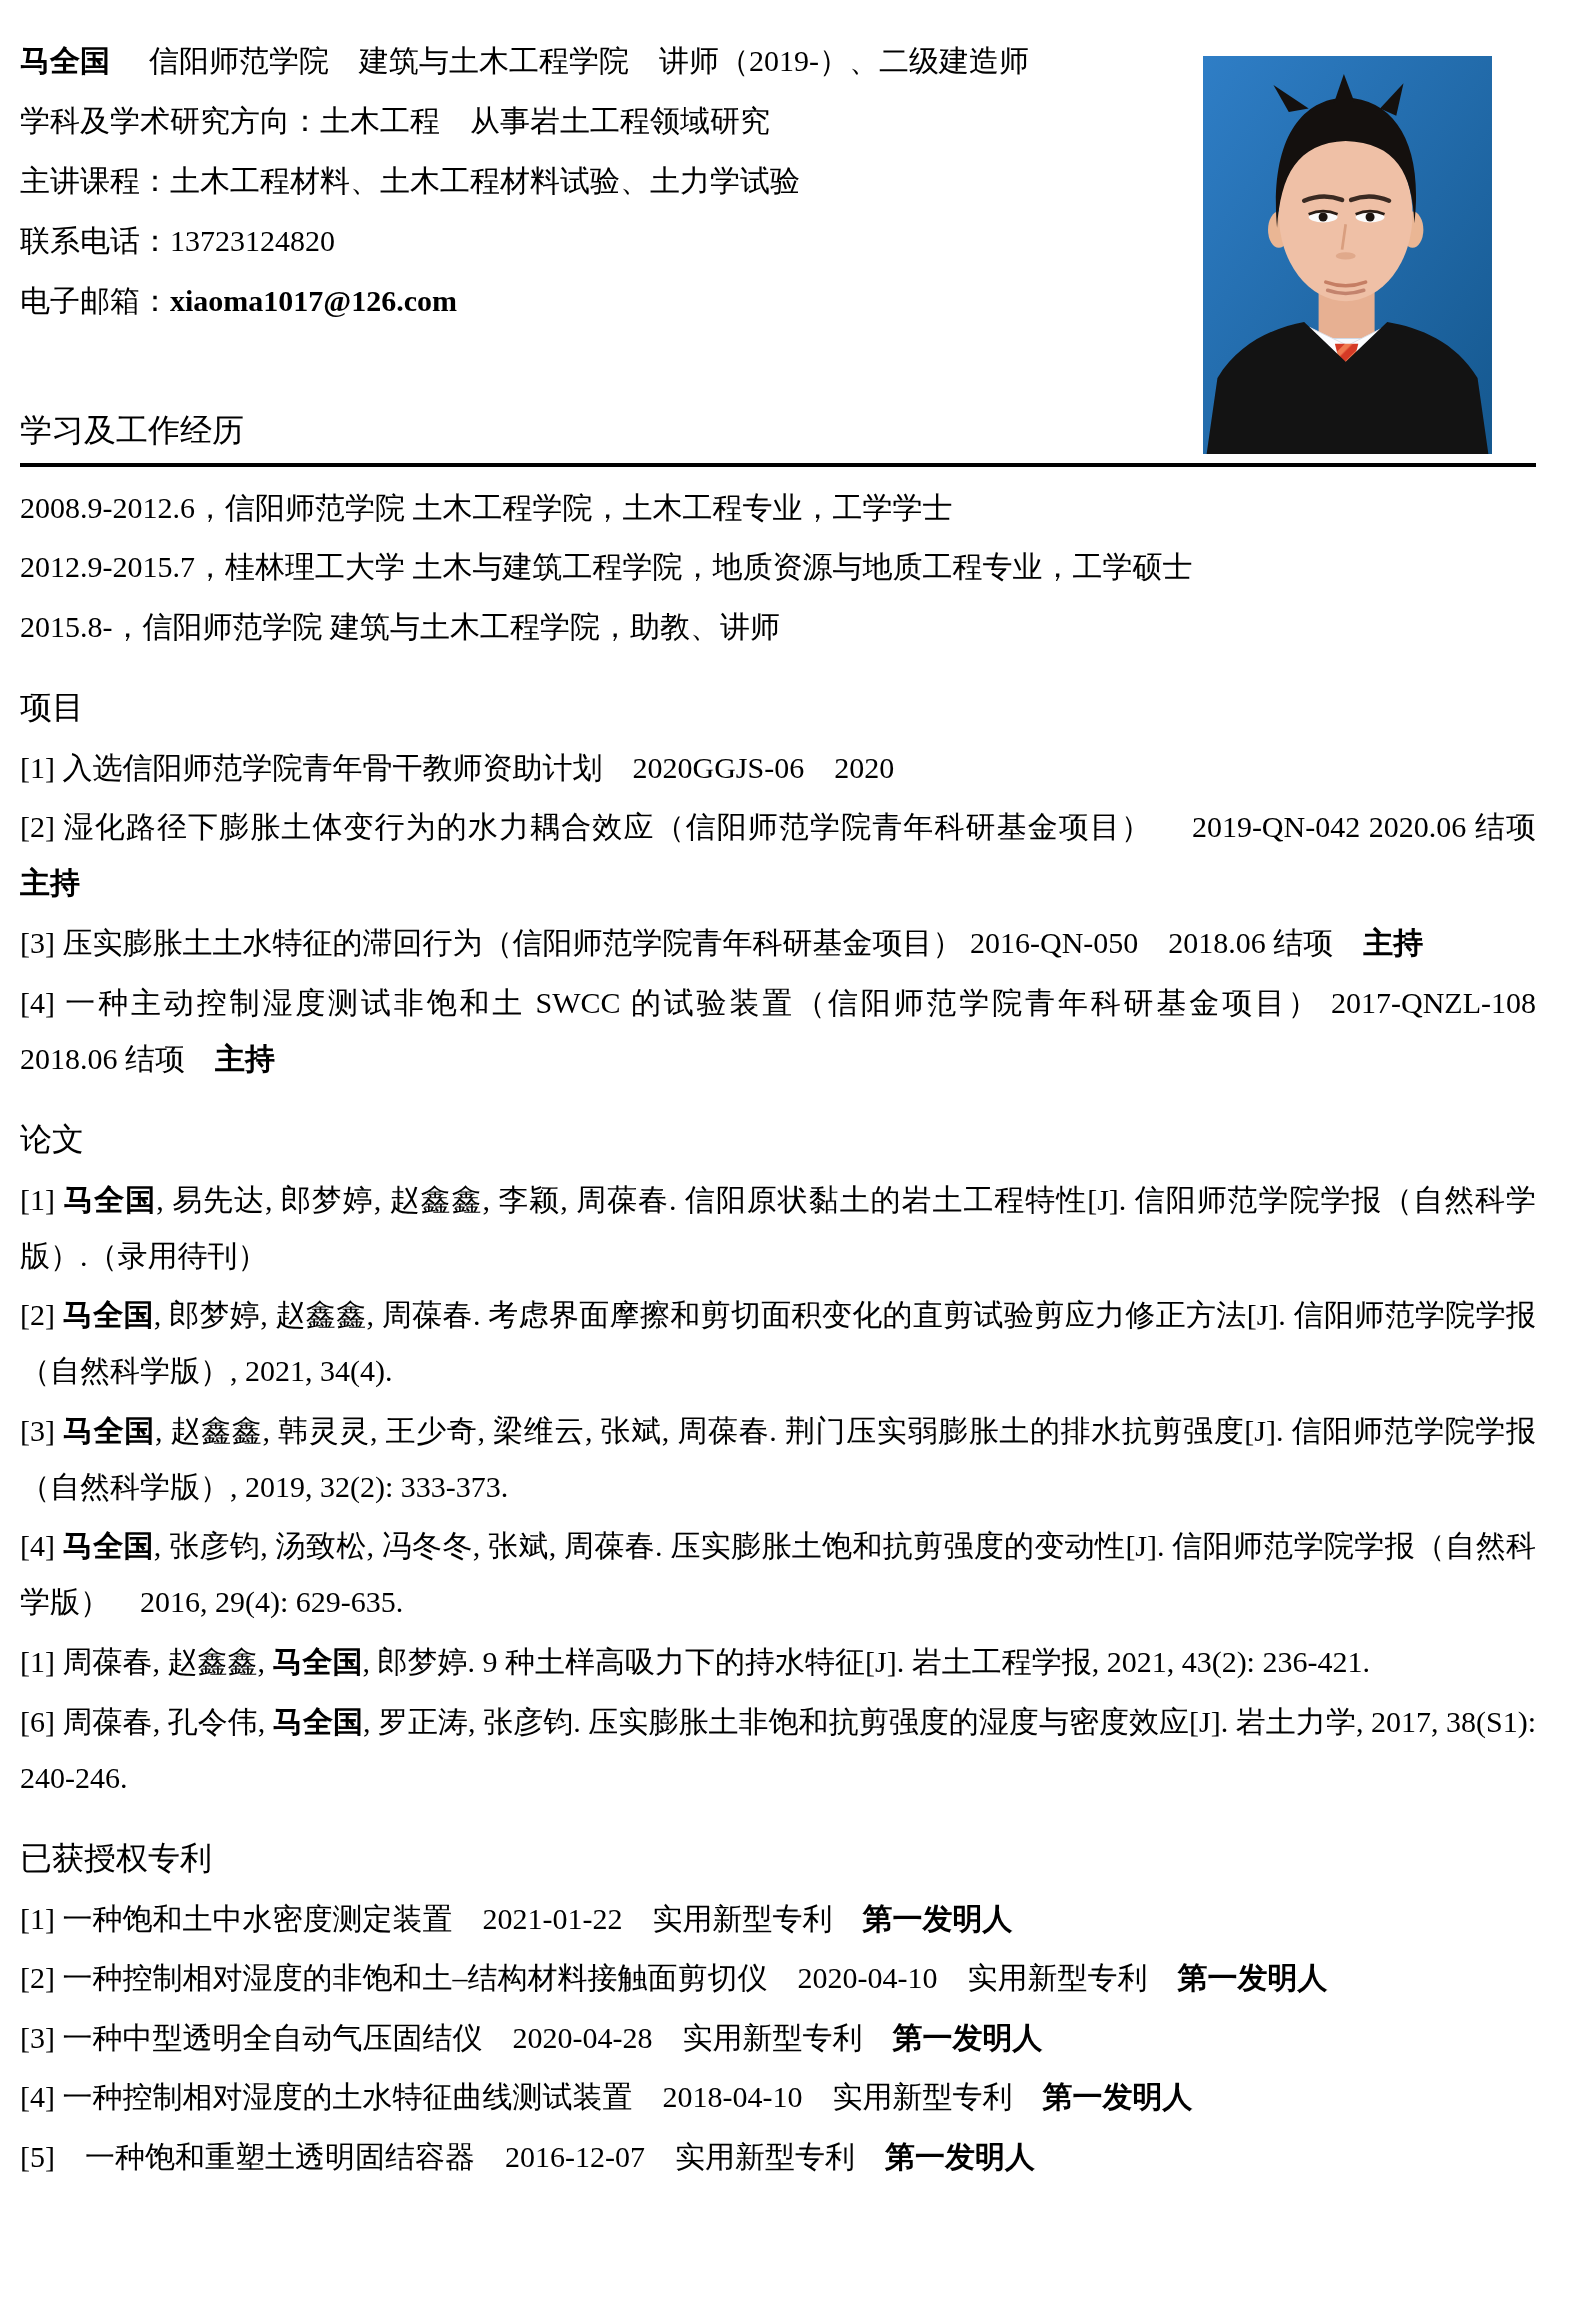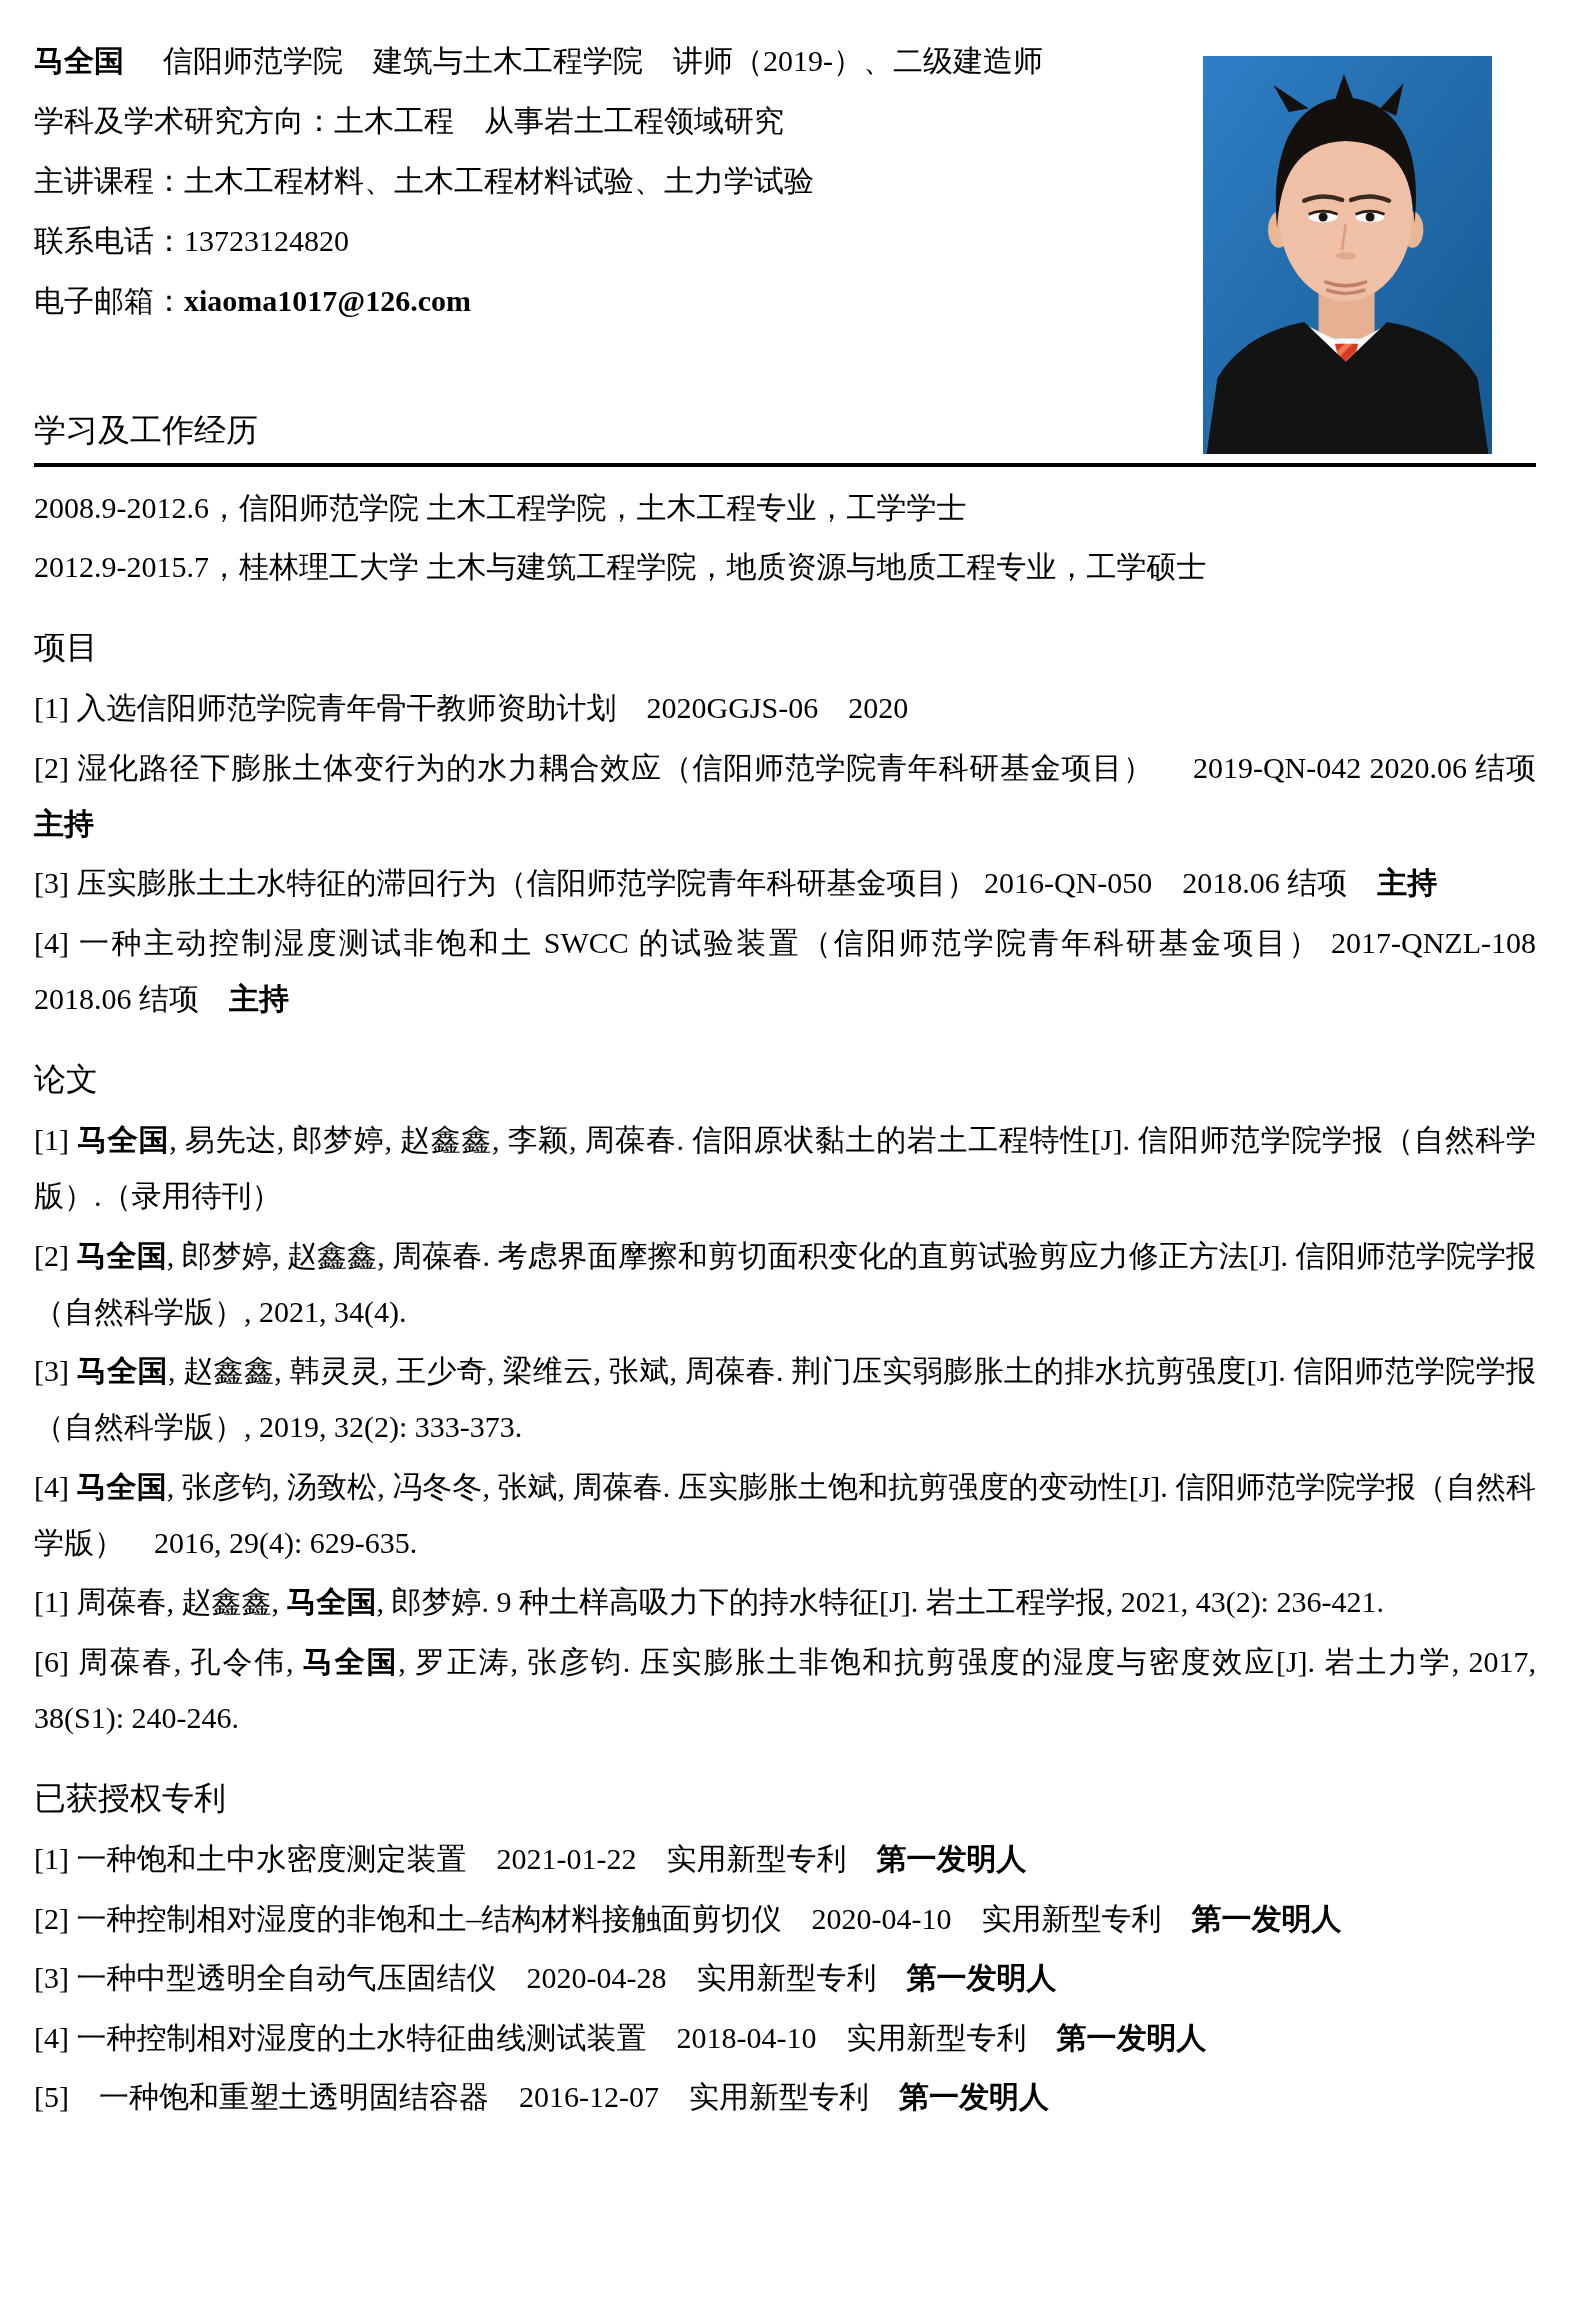--- a/index.html
+++ b/index.html
@@ -6,21 +6,21 @@
   .page{
     position:relative;
     width:1572px;
     height:2315px;
     margin:0 auto;
     background:#ffffff;
     color:#000;
     font-family:"Liberation Serif","DejaVu Serif",serif;
     font-size:30px;
     box-sizing:border-box;
-    padding:31px 36px 0 34px;
+    padding:31px 36px 0 20px;
     overflow:hidden;
   }
   .b{font-weight:bold;}
   .hline{line-height:60px;white-space:nowrap;}
   .name{margin-right:1.3em;}
   h2{
     font-size:32px;
     font-weight:normal;
     line-height:43px;
     margin:31px 0 11px 0;
@@ -104,20 +104,21 @@
         <path d="M138,259 Q158,266 178,259" stroke="#b06a55" stroke-width="4" fill="none" stroke-linecap="round" opacity="0.7"></path>
       </svg>
     </div>
   </header>
 
   <section class="sec-exp">
     <h2>学习及工作经历</h2>
     <hr class="rule">
     <p class="item">2008.9-2012.6，信阳师范学院 土木工程学院，土木工程专业，工学学士</p>
     <p class="item">2012.9-2015.7，桂林理工大学 土木与建筑工程学院，地质资源与地质工程专业，工学硕士</p>
+    <p class="item">2015.8-，信阳师范学院 建筑与土木工程学院，助教、讲师</p>
   </section>
 
   <section>
     <h2>项目</h2>
     <p class="item"><span>[1] 入选信阳师范学院青年骨干教师资助计划　2020GGJS-06　2020</span><span class="b"></span></p>
     <p class="item"><span>[2] 湿化路径下膨胀土体变行为的水力耦合效应（信阳师范学院青年科研基金项目）　 2019-QN-042 2020.06 结项　</span><span class="b">主持</span></p>
     <p class="item"><span>[3] 压实膨胀土土水特征的滞回行为（信阳师范学院青年科研基金项目） 2016-QN-050　2018.06 结项　</span><span class="b">主持</span></p>
     <p class="item"><span>[4] 一种主动控制湿度测试非饱和土 SWCC 的试验装置（信阳师范学院青年科研基金项目） 2017-QNZL-108　2018.06 结项　</span><span class="b">主持</span></p>
   </section>
 

